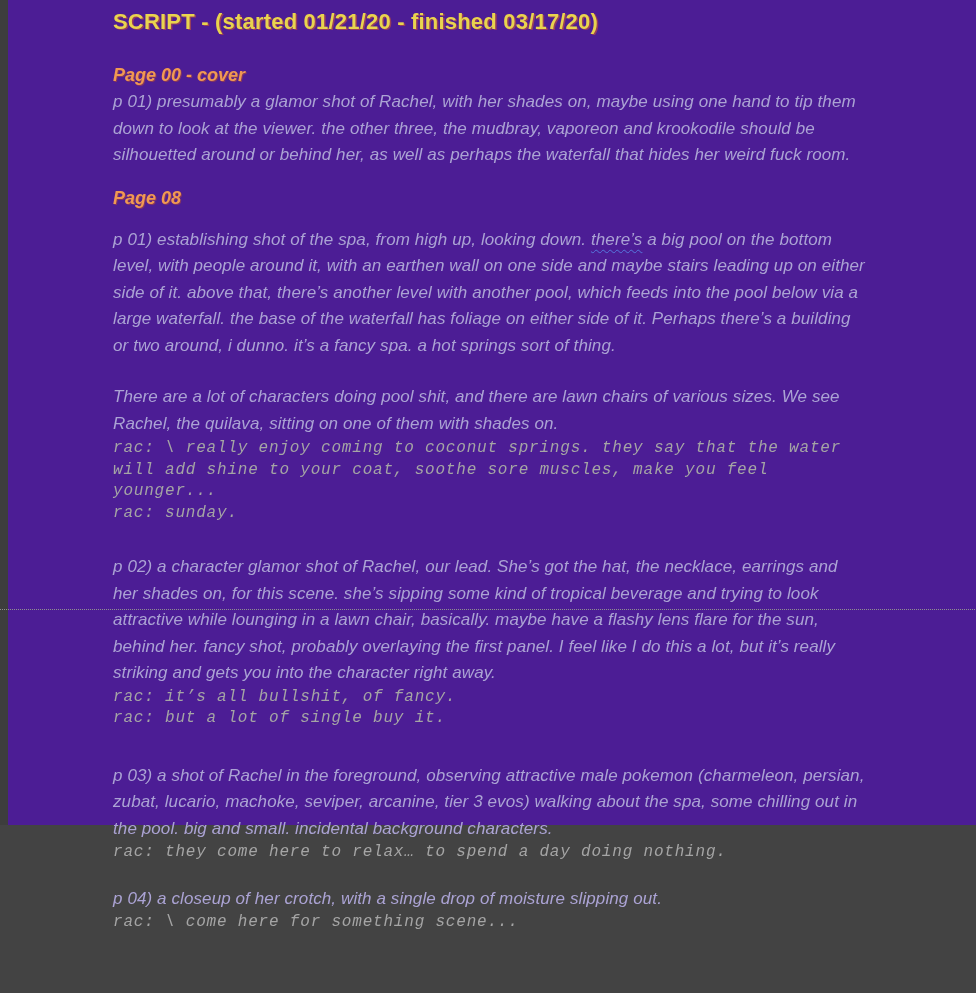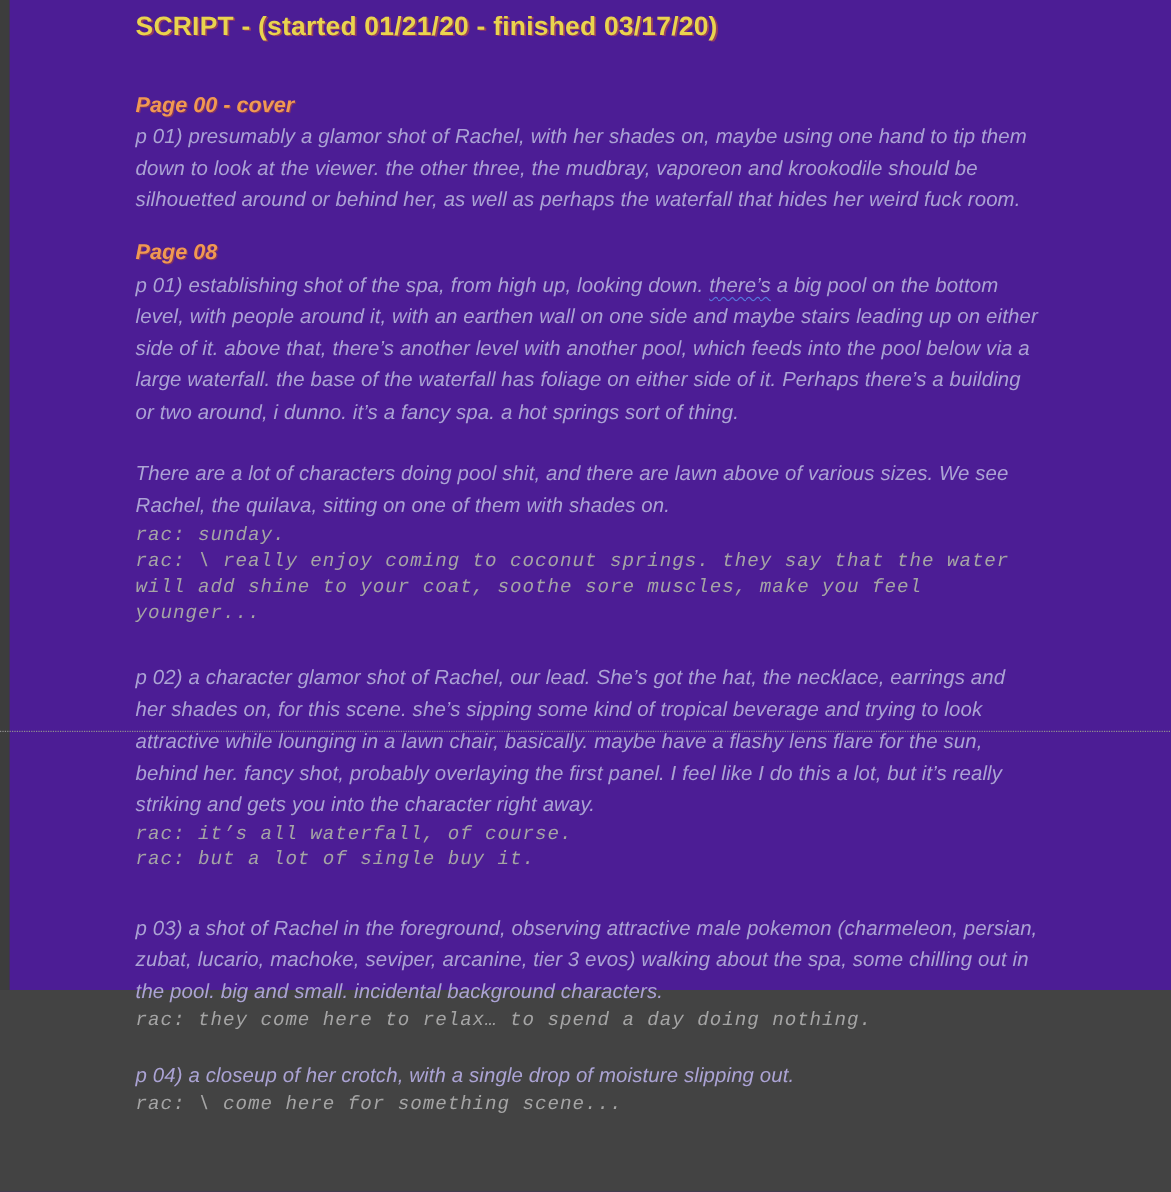--- a/index.html
+++ b/index.html
@@ -40,31 +40,31 @@
     letter-spacing: 0.2px;
   }
   .section-heading {
     font-size: 18px;
     line-height: 24px;
     font-weight: bold;
     font-style: italic;
     color: #f09952;
     text-shadow: 1px 1px 0 rgba(178, 72, 52, 0.55);
   }
-  .h-page00 { margin-top: 38px; }
+  .h-page00 { margin-top: 26px; }
   .h-page01 { margin-top: 17px; }
   .para {
     font-size: 17px;
     line-height: 26.5px;
     color: #aba3d4;
     letter-spacing: 0.1px;
     font-style: italic;
   }
   .para1 { margin-top: 2px; }
-  .para2 { margin-top: 3px; }
+  .para2 { margin-top: 17px; }
   .para3 { margin-top: 25px; }
   .para4 { margin-top: 30px; }
   .para5 { margin-top: 33px; }
   .para6 { margin-top: 22px; }
   .misspelled {
     text-decoration-line: underline;
     text-decoration-style: wavy;
     text-decoration-color: #5577dd;
     text-decoration-thickness: 1px;
     text-underline-offset: 4px;
@@ -99,31 +99,31 @@
     <div class="doc-title">SCRIPT - (started 01/21/20 - finished 03/17/20)</div>
 
     <div class="section-heading h-page00">Page 00 - cover</div>
 
     <div class="para para1">p 01) presumably a glamor shot of Rachel, with her shades on, maybe using one hand to tip them down to look at the viewer. the other three, the mudbray, vaporeon and krookodile should be silhouetted around or behind her, as well as perhaps the waterfall that hides her weird fuck room.</div>
 
     <div class="section-heading h-page01">Page 08</div>
 
     <div class="para para2"><span>p 01) establishing shot of the spa, from high up, looking down. </span><span class="misspelled">there’s</span><span> a big pool on the bottom level, with people around it, with an earthen wall on one side and maybe stairs leading up on either side of it. above that, there’s another level with another pool, which feeds into the pool below via a large waterfall. the base of the waterfall has foliage on either side of it. Perhaps there’s a building or two around, i dunno. it’s a fancy spa. a hot springs sort of thing.</span></div>
 
-    <div class="para para3">There are a lot of characters doing pool shit, and there are lawn above of various sizes. We see Rachel, the quilava, sitting on one of them with shades on.</div>
+    <div class="para para3">There are a lot of characters doing pool shit, and there are lawn chairs of various sizes. We see Rachel, the quilava, sitting on one of them with shades on.</div>
 
     <div class="dialogue dlg1">
+      <div>rac: \ really enjoy coming to coconut springs. they say that the water will add shine to your coat, soothe sore muscles, make you feel younger...</div>
       <div>rac: sunday.</div>
-      <div>rac: \ really enjoy coming to coconut springs. they say that the water will add shine to your coat, soothe sore muscles, make you feel younger...</div>
     </div>
 
     <div class="para para4">p 02) a character glamor shot of Rachel, our lead. She’s got the hat, the necklace, earrings and her shades on, for this scene. she’s sipping some kind of tropical beverage and trying to look attractive while lounging in a lawn chair, basically. maybe have a flashy lens flare for the sun, behind her. fancy shot, probably overlaying the first panel. I feel like I do this a lot, but it’s really striking and gets you into the character right away.</div>
 
     <div class="dialogue">
-      <div>rac: it’s all waterfall, of course.</div>
+      <div>rac: it’s all bullshit, of fancy.</div>
       <div>rac: but a lot of single buy it.</div>
     </div>
 
     <div class="para para5">p 03) a shot of Rachel in the foreground, observing attractive male pokemon (charmeleon, persian, zubat, lucario, machoke, seviper, arcanine, tier 3 evos) walking about the spa, some chilling out in the pool. big and small. incidental background characters.</div>
 
     <div class="dialogue">
       <div>rac: they come here to relax… to spend a day doing nothing.</div>
     </div>
 
     <div class="para para6">p 04) a closeup of her crotch, with a single drop of moisture slipping out.</div>

